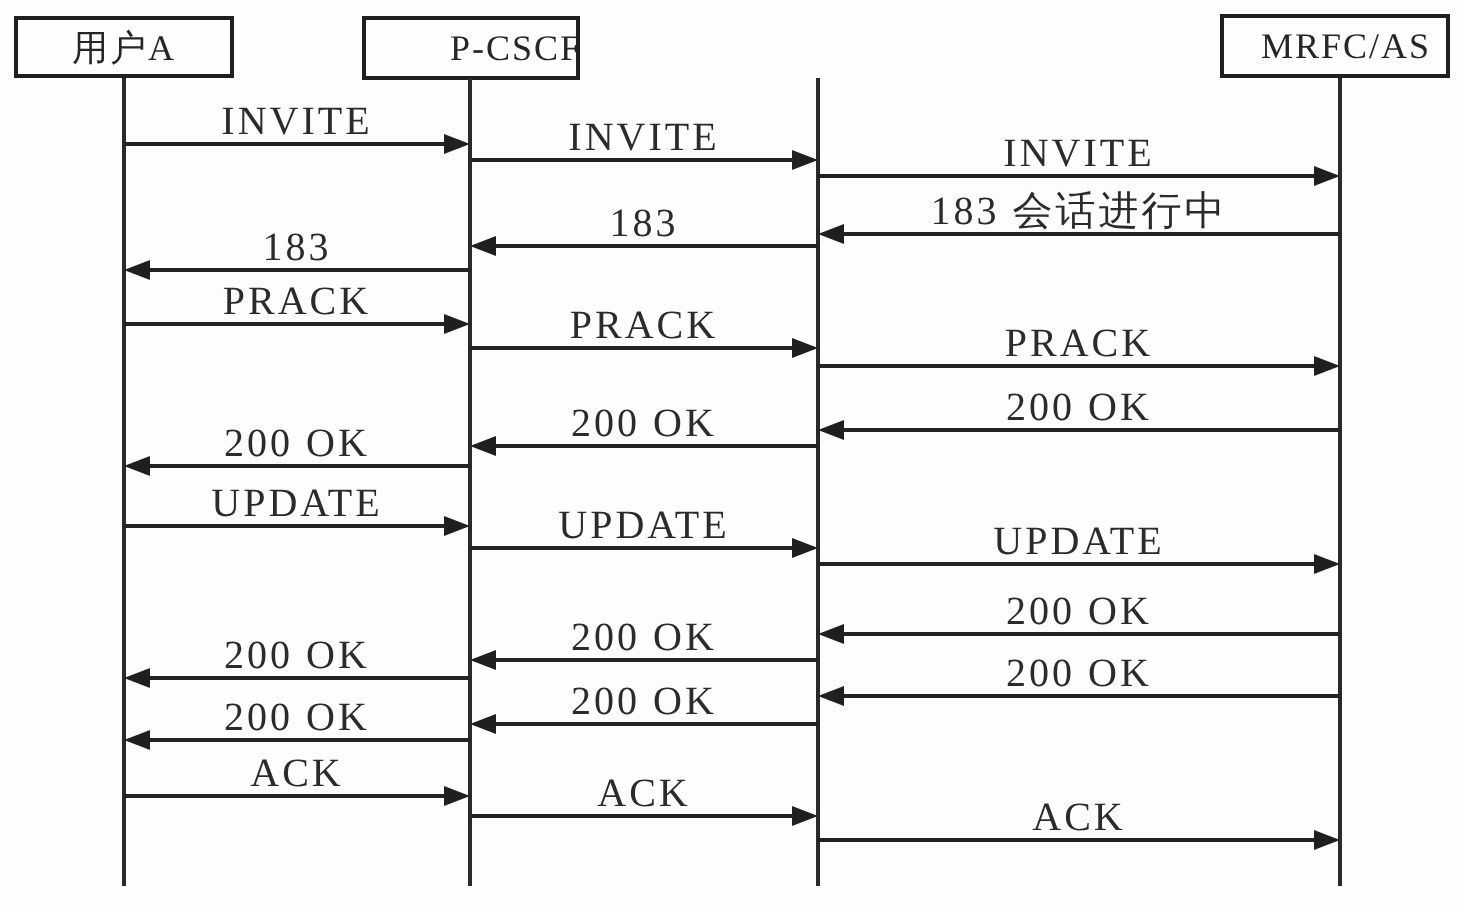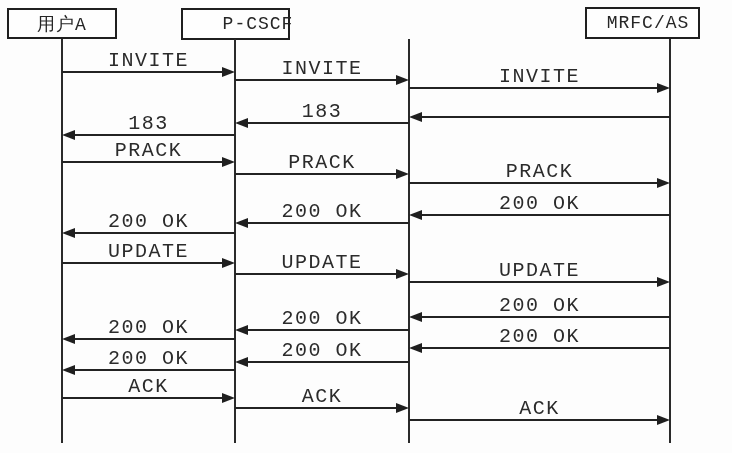--- a/index.html
+++ b/index.html
@@ -5,21 +5,20 @@
   html,body{margin:0;padding:0;}
   body{
     font-family:"Liberation Serif","DejaVu Serif",serif;
     background:#ffffff;
   }
   .stage{
     position:relative;
     width:732px;height:453px;
     background:#fdfdfd;
     overflow:hidden;
-    font-family:Liberation Mono, monospace;
   }
   .pbox{
     position:absolute;
     box-sizing:border-box;
     border:2px solid #1f1f1f;
     background:#fefefe;
     display:flex;align-items:center;justify-content:center;
   }
   .pbox span{
     font-size:18px;
@@ -61,35 +60,36 @@
 <div class="stage" id="stage">
     <div class="pbox" style="left: 7px; top: 8px; width: 110px; height: 31px;">
       <span>用户A</span>
     </div>
     <div class="lifeline" style="left: 61px; top: 39px; height: 404px;"></div>
     <div class="pbox" style="left: 181px; top: 8px; width: 109px; height: 32px; padding-left: 45px;">
       <span>P-CSCF</span>
     </div>
     <div class="lifeline" style="left: 234px; top: 39px; height: 404px;"></div>
     <div class="lifeline" style="left: 408px; top: 39px; height: 404px;"></div>
-    <div class="pbox" style="left: 585px; top: 7px; width: 115px; height: 32px; padding-left: 11px;">
+    <div class="pbox" style="left: 610px; top: 7px; width: 115px; height: 32px; padding-left: 11px;">
       <span>MRFC/AS</span>
     </div>
     <div class="lifeline" style="left: 669px; top: 39px; height: 404px;"></div>
     <div class="mline" style="left: 62px; width: 162px; top: 71px;"></div>
     <div class="ahead right" style="top: 67px; left: 222px;"></div>
     <div class="mlabel" style="left: 148.5px; top: 51px;">INVITE</div>
     <div class="mline" style="left: 235px; width: 163px; top: 79px;"></div>
     <div class="ahead right" style="top: 75px; left: 396px;"></div>
     <div class="mlabel" style="left: 322px; top: 59px;">INVITE</div>
     <div class="mline" style="left: 409px; width: 250px; top: 87px;"></div>
     <div class="ahead right" style="top: 83px; left: 657px;"></div>
     <div class="mlabel" style="left: 539.5px; top: 67px;">INVITE</div>
     <div class="mline" style="left: 420px; width: 250px; top: 116px;"></div>
     <div class="ahead left" style="top: 112px; left: 409px;"></div>
+    <div class="mlabel" style="left: 539.5px; top: 96px;">183 会话进行中</div>
     <div class="mline" style="left: 246px; width: 163px; top: 122px;"></div>
     <div class="ahead left" style="top: 118px; left: 235px;"></div>
     <div class="mlabel" style="left: 322px; top: 102px;">183</div>
     <div class="mline" style="left: 73px; width: 162px; top: 134px;"></div>
     <div class="ahead left" style="top: 130px; left: 62px;"></div>
     <div class="mlabel" style="left: 148.5px; top: 114px;">183</div>
     <div class="mline" style="left: 62px; width: 162px; top: 161px;"></div>
     <div class="ahead right" style="top: 157px; left: 222px;"></div>
     <div class="mlabel" style="left: 148.5px; top: 141px;">PRACK</div>
     <div class="mline" style="left: 235px; width: 163px; top: 173px;"></div>

